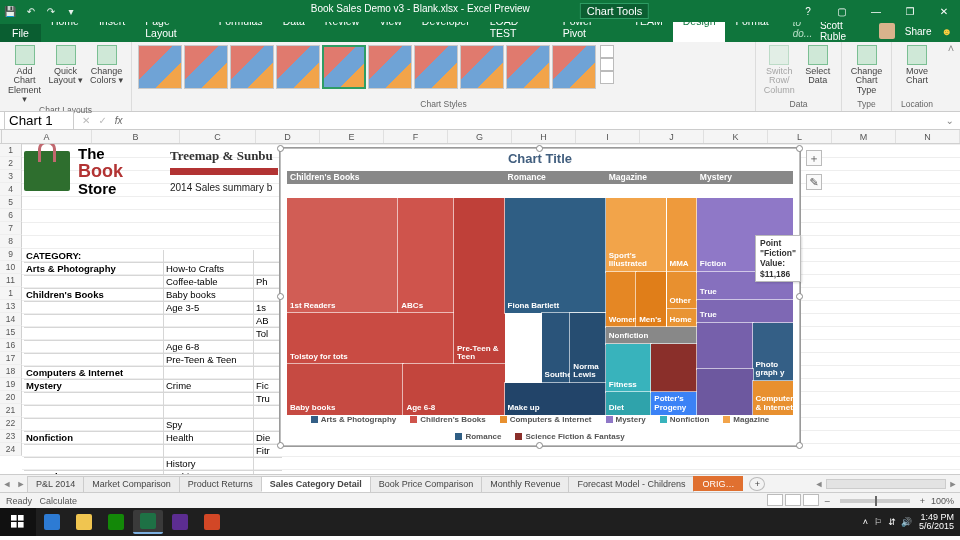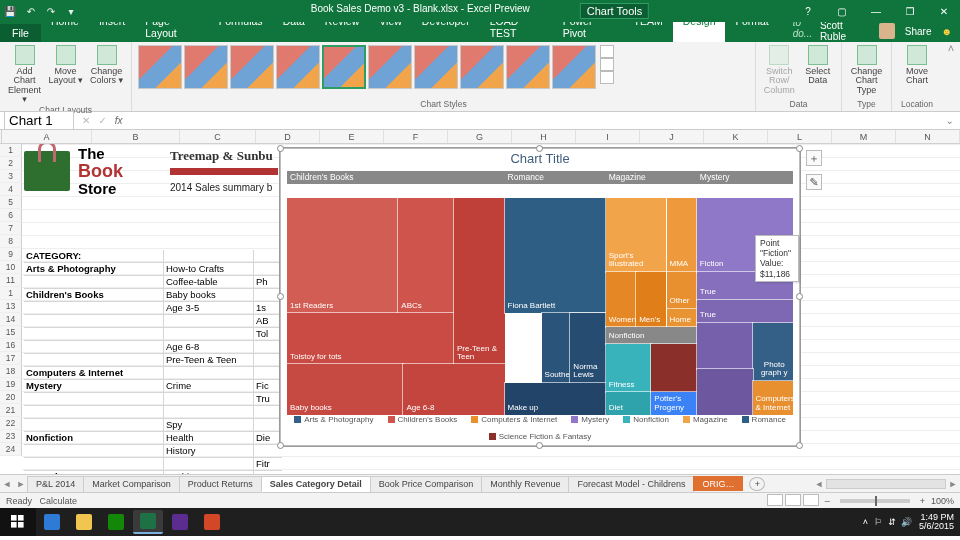--- a/index.html
+++ b/index.html
@@ -69,21 +69,21 @@
 .subhead { position:absolute; left:170px; top:38px; font-size:10px; color:#222; }
 
 
 .dtable { position:absolute; left:24px; top:106px; width:258px; font-size:9.5px; }
 .dtable .r { display:flex; height:13px; border-bottom:1px solid #d6d6d6; }
 .dtable .c1 { width:140px; border-right:1px solid #d6d6d6; padding-left:2px; overflow:hidden; white-space:nowrap; }
 .dtable .c2 { width:90px; border-right:1px solid #d6d6d6; padding-left:2px; overflow:hidden; white-space:nowrap;}
 .dtable .c3 { width:28px; padding-left:2px; overflow:hidden; }
 
 
-.chartobj { position:absolute; left:280px; top:4px; width:520px; height:298px; background:#fff; border:1px solid #bdbdbd; }
+.chartobj { position:absolute; left:280px; top:4px; width:520px; height:298px; background:#fff; border:1px solid #bdbdbd;font-weight:bold; }
 .chartobj.selected { outline:1px solid #9a9a9a; }
 .chartobj .handle { position:absolute; width:7px; height:7px; background:#fff; border:1px solid #888; border-radius:50%; }
 .chartobj .ht  { top:-4px; left:50%; margin-left:-4px; }
 .chartobj .hb  { bottom:-4px; left:50%; margin-left:-4px; }
 .chartobj .hl  { left:-4px; top:50%; margin-top:-4px; }
 .chartobj .hr  { right:-4px; top:50%; margin-top:-4px; }
 .chartobj .htl { top:-4px; left:-4px; } .chartobj .htr { top:-4px; right:-4px; }
 .chartobj .hbl { bottom:-4px; left:-4px; } .chartobj .hbr { bottom:-4px; right:-4px; }
 .chartobj .title { text-align:center; font-size:13px; color:#415e7e; padding:2px 0 4px; }
 .treemap { position:absolute; left:6px; top:22px; right:6px; bottom:28px; }
@@ -174,21 +174,21 @@
 
 <div class="ribbon">
   <div class="rgroup" style="width:132px">
     <div class="row">
       <div class="bigbtn">
           <div class="ic"></div>
           <span>Add Chart Element ▾</span>
         </div>
       <div class="bigbtn">
           <div class="ic"></div>
-          <span>Move Layout ▾</span>
+          <span>Quick Layout ▾</span>
         </div>
       <div class="bigbtn">
           <div class="ic"></div>
           <span>Change Colors ▾</span>
         </div>
     </div>
     <div class="label">Chart Layouts</div>
   </div>
   <div class="rgroup" style="flex:1">
     <div class="row">
@@ -389,27 +389,27 @@
         <div class="c2">Spy</div>
         <div class="c3"></div>
       </div>
       <div class="r">
         <div class="c1" style="font-weight: bold;">Nonfiction</div>
         <div class="c2">Health</div>
         <div class="c3">Die</div>
       </div>
       <div class="r">
         <div class="c1"></div>
-        <div class="c2">History</div>
-        <div class="c3"></div>
-      </div>
-      <div class="r">
-        <div class="c1"></div>
         <div class="c2"></div>
         <div class="c3">Fitr</div>
+      </div>
+      <div class="r">
+        <div class="c1"></div>
+        <div class="c2">History</div>
+        <div class="c3"></div>
       </div>
       <div class="r">
         <div class="c1" style="font-weight: bold;">Magazine</div>
         <div class="c2">Fashion</div>
         <div class="c3">W</div>
       </div>
     </div>
 
   <div class="chartobj selected">
     <div class="handle ht"></div>
@@ -494,21 +494,21 @@
         </div>
         <div class="tm-block" style="left: 81%; top: calc(35.72% + 13px); width: 19%; height: calc(11.28%); background: rgb(134, 112, 190); outline: rgba(255, 255, 255, 0.6) solid 1px;">
           <div class="cap">True</div>
         </div>
         <div class="tm-block" style="left: 81%; top: calc(47% + 13px); width: 19%; height: calc(9.4%); background: rgb(126, 104, 180); outline: rgba(255, 255, 255, 0.6) solid 1px;">
           <div class="cap">True</div>
         </div>
         <div class="tm-block" style="left: 81%; top: calc(56.4% + 13px); width: 11%; height: calc(18.8%); background: rgb(118, 96, 171); outline: rgba(255, 255, 255, 0.6) solid 1px;">
           <div class="cap"></div>
         </div>
-        <div class="tm-block" style="left: 92%; top: calc(56.4% + 13px); width: 8%; height: calc(23.5%); background: rgb(52, 95, 134); outline: rgba(255, 255, 255, 0.6) solid 1px; text-align: center;">
+        <div class="tm-block" style="left: 92%; top: calc(56.4% + 13px); width: 8%; height: calc(23.5%); background: rgb(52, 95, 134); outline: rgba(255, 255, 255, 0.6) solid 1px;">
           <div class="cap">Photo graph y</div>
         </div>
         <div class="tm-block" style="left: 81%; top: calc(75.2% + 13px); width: 11%; height: calc(18.8%); background: rgb(109, 88, 159); outline: rgba(255, 255, 255, 0.6) solid 1px;">
           <div class="cap"></div>
         </div>
         <div class="tm-block" style="left: 92%; top: calc(79.9% + 13px); width: 8%; height: calc(14.1%); background: rgb(232, 144, 47); outline: rgba(255, 255, 255, 0.6) solid 1px;">
           <div class="cap">Computers &amp; Internet</div>
         </div>
       </div>
     <div class="legend" id="legend">

